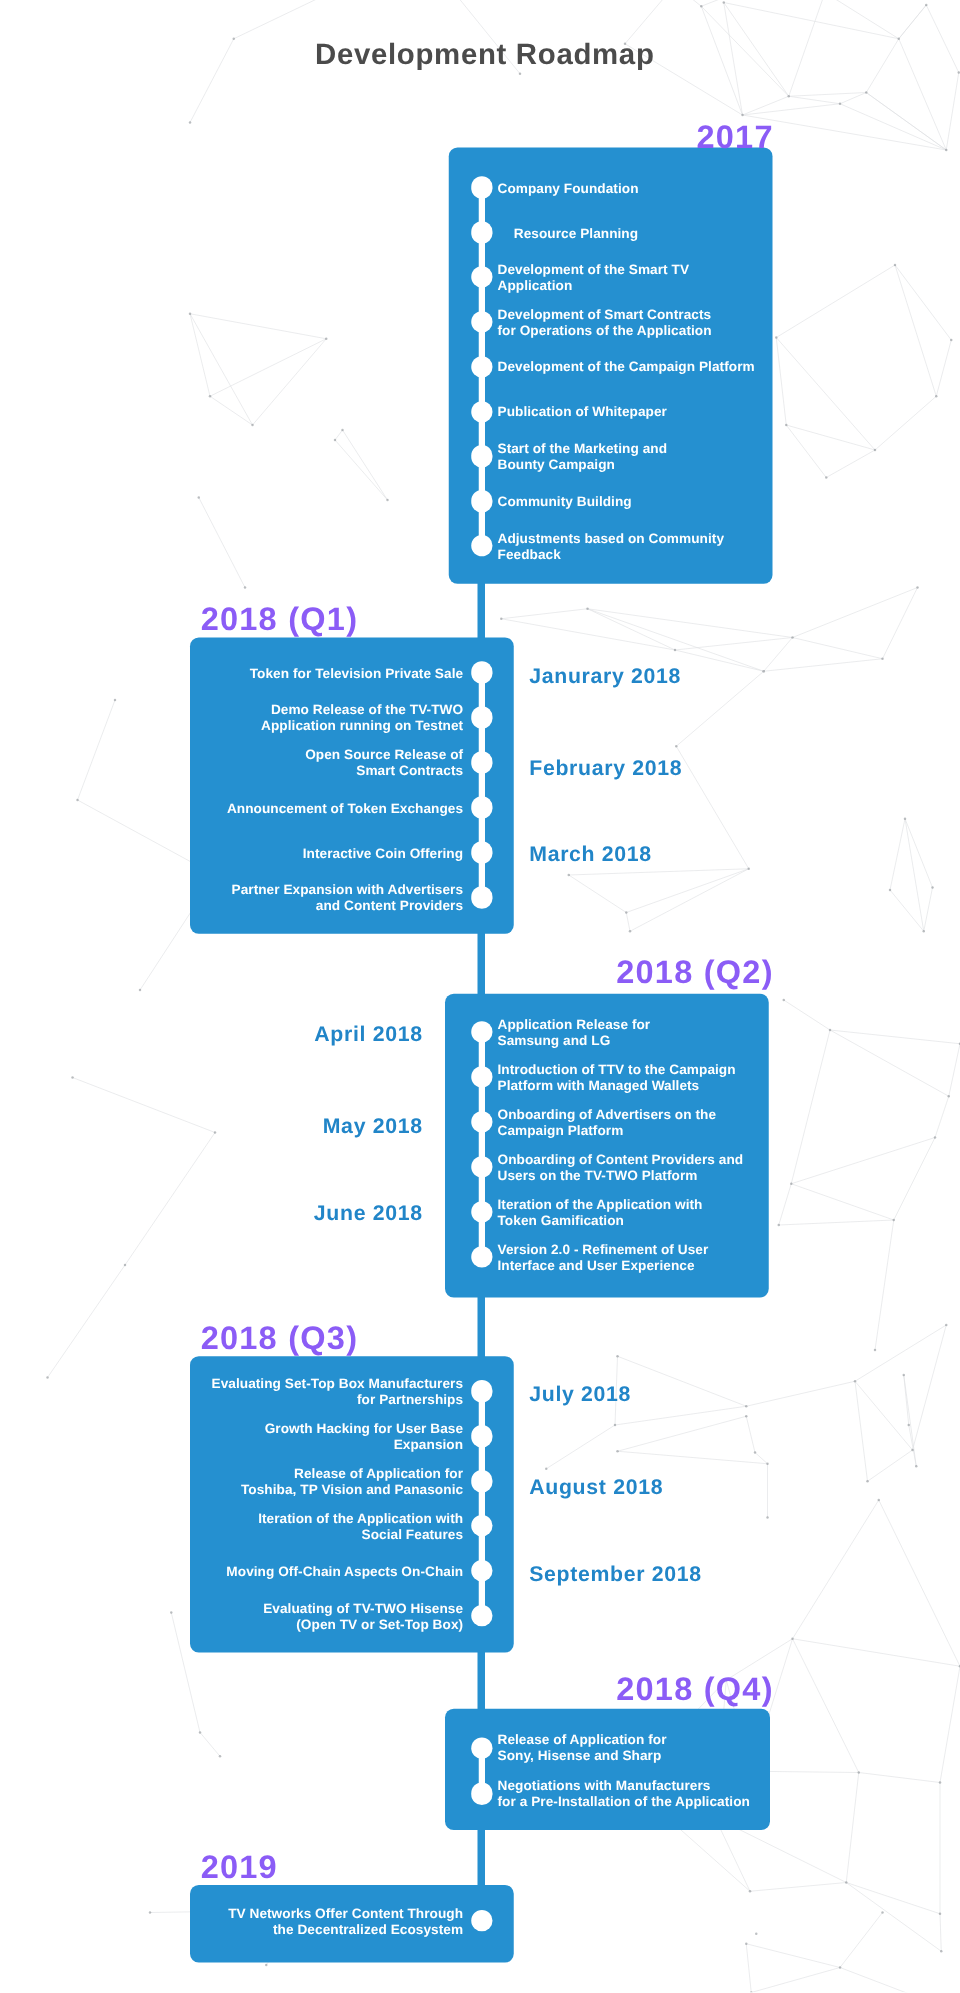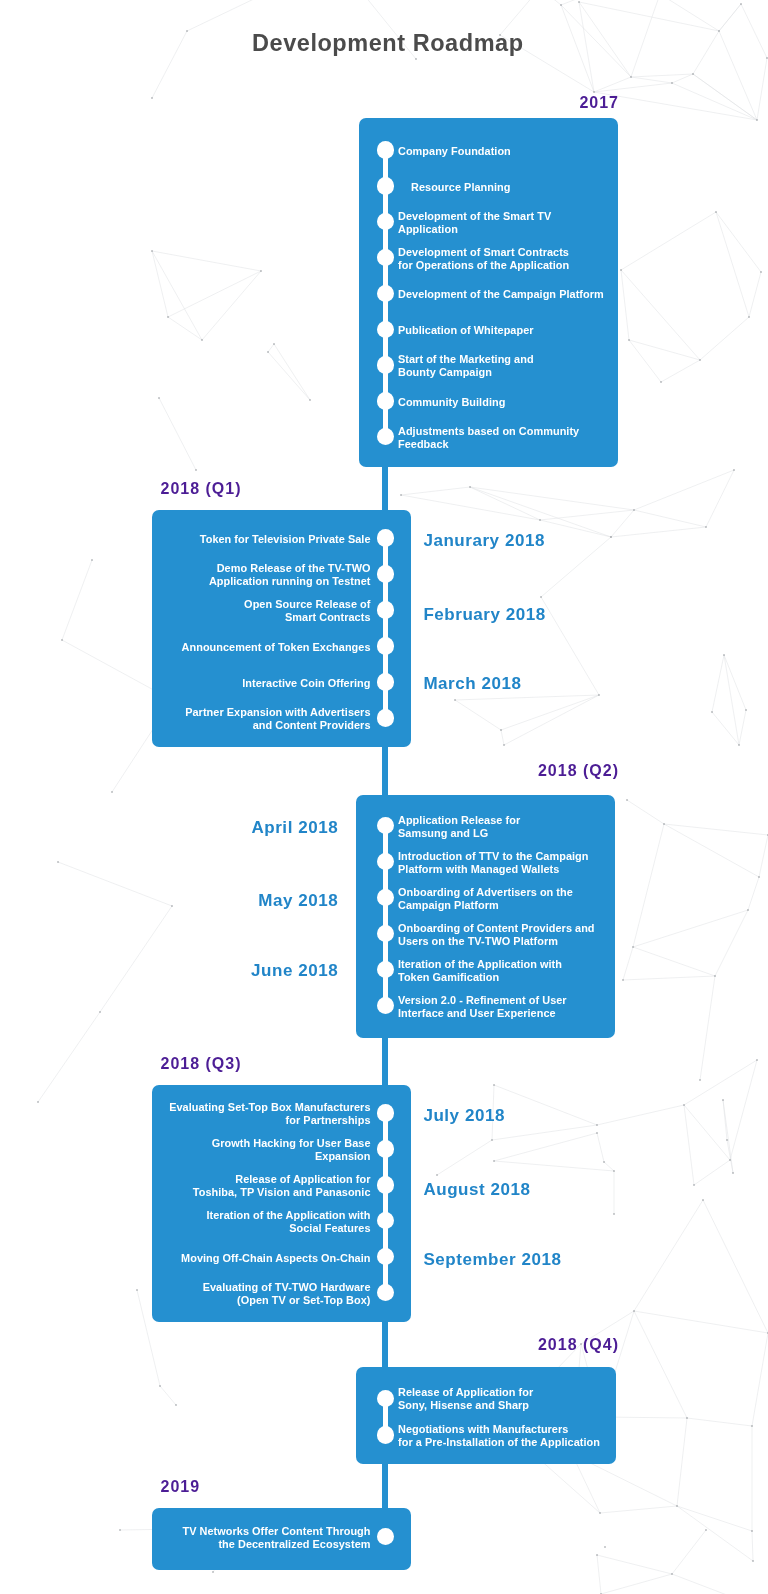--- a/index.html
+++ b/index.html
@@ -11,21 +11,21 @@
          color:#4b4b4b;letter-spacing:0.55px;z-index:6;white-space:nowrap;text-align:center;}
   .spine{position:absolute;left:381.9px;width:6.6px;background:#2590d0;z-index:1;}
   .block{position:absolute;background:#2590d0;border-radius:7px;z-index:2;}
   .conn{position:absolute;left:382.7px;width:5px;background:#fff;z-index:3;}
   .dot{position:absolute;width:17.4px;height:17.4px;border-radius:50%;
        background:#fff;z-index:4;}
   .item{position:absolute;color:#fff;font-size:10.9px;font-weight:bold;letter-spacing:0.05px;
         line-height:13px;z-index:5;white-space:nowrap;}
   .item-r{left:398px;text-align:left;}
   .item-l{right:397.5px;text-align:right;}
-  .yr{position:absolute;color:#4c1d95;font-size:16px;font-weight:bold;letter-spacing:1.0px;z-index:6;white-space:nowrap;}
+  .yr{position:absolute;color:#8b5cf6;font-size:26px;font-weight:bold;letter-spacing:1.0px;z-index:6;white-space:nowrap;}
   .mon{position:absolute;color:#2185c8;font-size:17px;font-weight:bold;letter-spacing:0.55px;z-index:6;white-space:nowrap;}
   .mon-left{right:429.8px;}
   .mon-right{left:423.4px;text-align:left;}
 
 </style>
 </head>
 <body>
 
 <div id="root">
 <svg class="bg" width="768" height="1594" viewBox="0 0 768 1594">
@@ -366,21 +366,21 @@
   <div class="item item-l" style="top:1101.20px;"><span>Evaluating Set-Top Box Manufacturers</span><br><span>for Partnerships</span></div>
   <div class="dot" style="left:376.50px;top:1140.20px;"></div>
   <div class="item item-l" style="top:1137.10px;"><span>Growth Hacking for User Base</span><br><span>Expansion</span></div>
   <div class="dot" style="left:376.50px;top:1176.20px;"></div>
   <div class="item item-l" style="top:1173.10px;"><span>Release of Application for</span><br><span>Toshiba, TP Vision and Panasonic</span></div>
   <div class="dot" style="left:376.50px;top:1212.10px;"></div>
   <div class="item item-l" style="top:1209.00px;"><span>Iteration of the Application with</span><br><span>Social Features</span></div>
   <div class="dot" style="left:376.50px;top:1248.10px;"></div>
   <div class="item item-l" style="top:1251.50px;"><span>Moving Off-Chain Aspects On-Chain</span></div>
   <div class="dot" style="left:376.50px;top:1284.00px;"></div>
-  <div class="item item-l" style="top:1280.90px;"><span>Evaluating of TV-TWO Hardware</span><br><span>(Open TV or Set-Top Box)</span></div>
+  <div class="item item-l" style="top:1280.90px;"><span>Evaluating of TV-TWO Hisense</span><br><span>(Open TV or Set-Top Box)</span></div>
   <div class="mon mon-right" style="top:1105.5px;">July 2018</div>
   <div class="mon mon-right" style="top:1179.5px;">August 2018</div>
   <div class="mon mon-right" style="top:1249.5px;">September 2018</div>
 
   <div class="block" style="left:355.6px;top:1367.2px;width:260.0px;height:97.0px;"></div>
   <div class="yr yr-r" style="right:149.0px;top:1335.8px;">2018 (Q4)</div>
   <div class="conn" style="top:1398.2px;height:36.8px;"></div>
   <div class="dot" style="left:376.50px;top:1389.50px;"></div>
   <div class="item item-r" style="top:1386.40px;"><span>Release of Application for</span><br><span>Sony, Hisense and Sharp</span></div>
   <div class="dot" style="left:376.50px;top:1426.30px;"></div>

